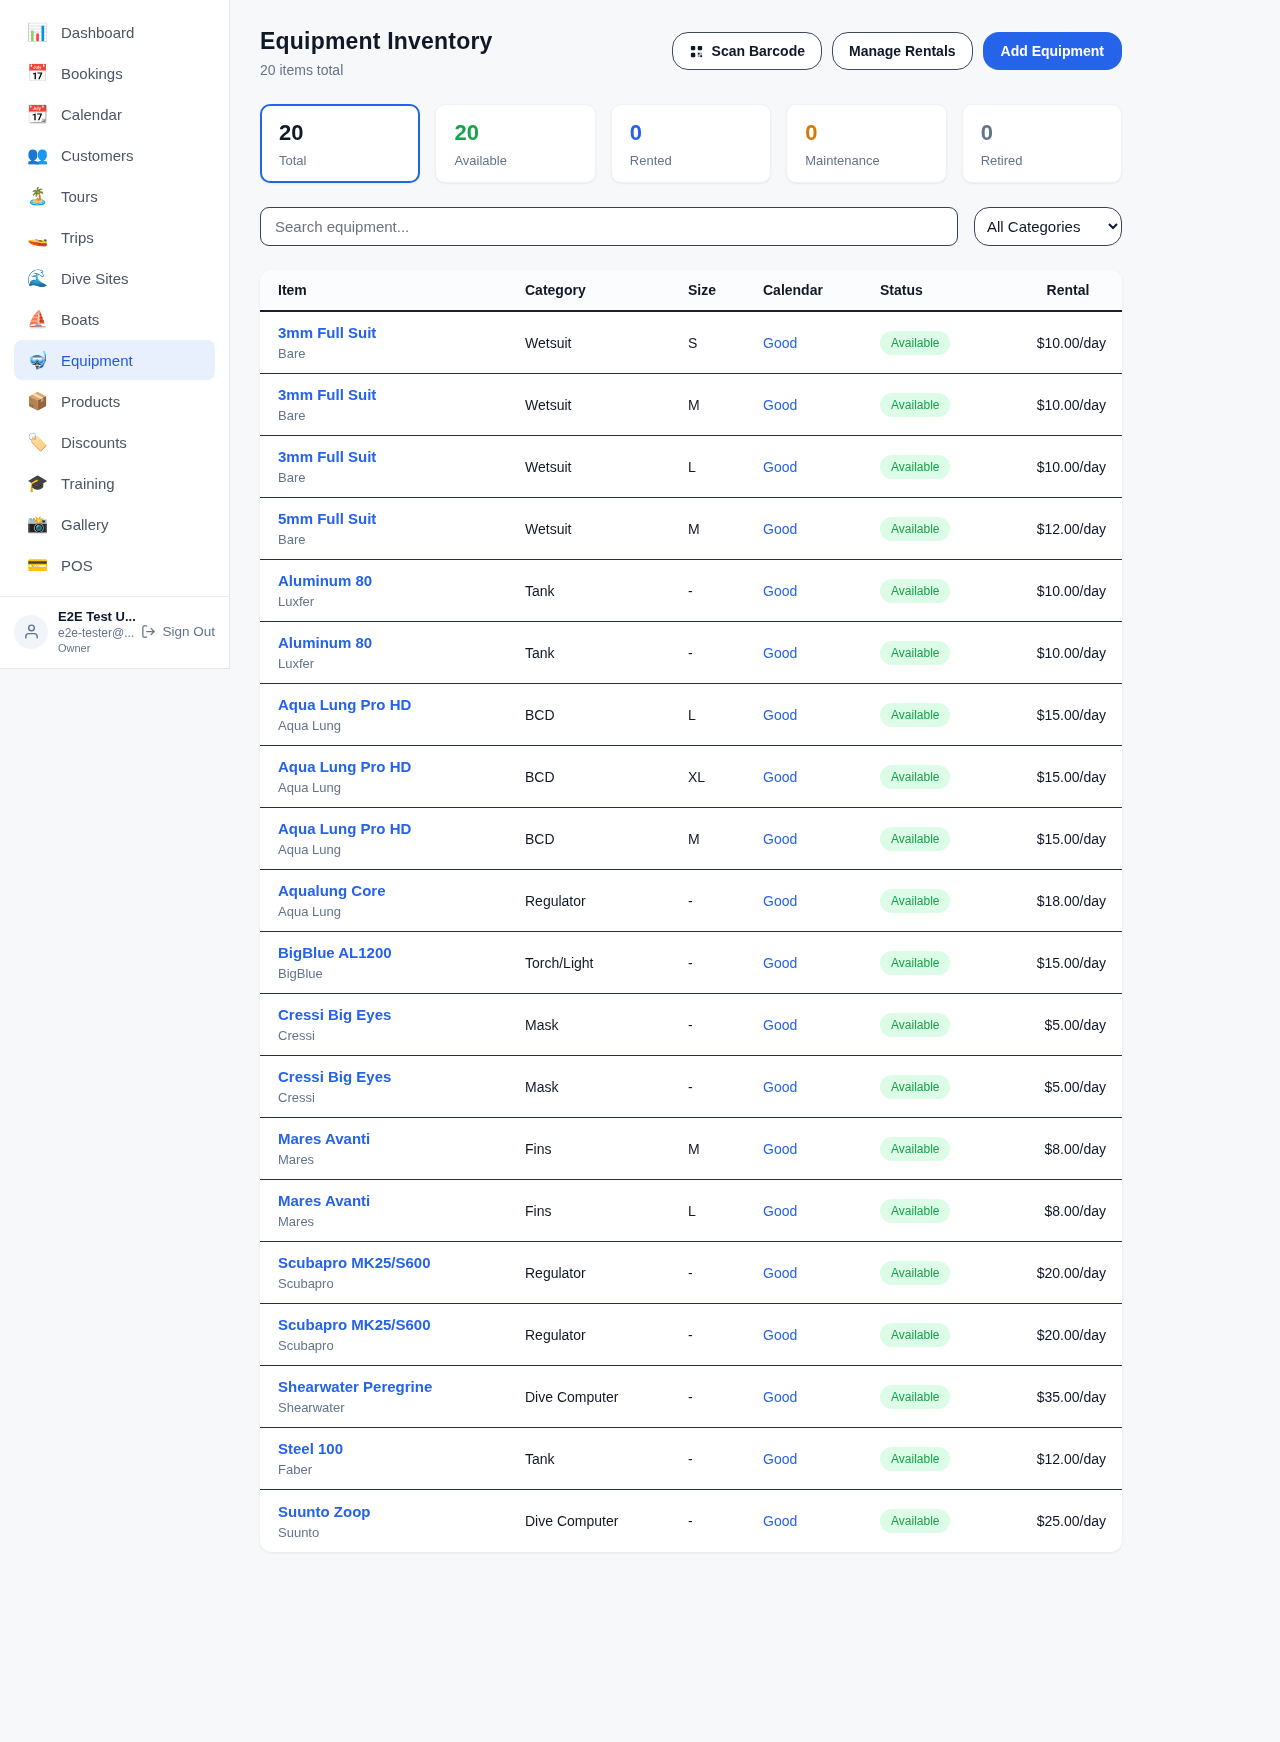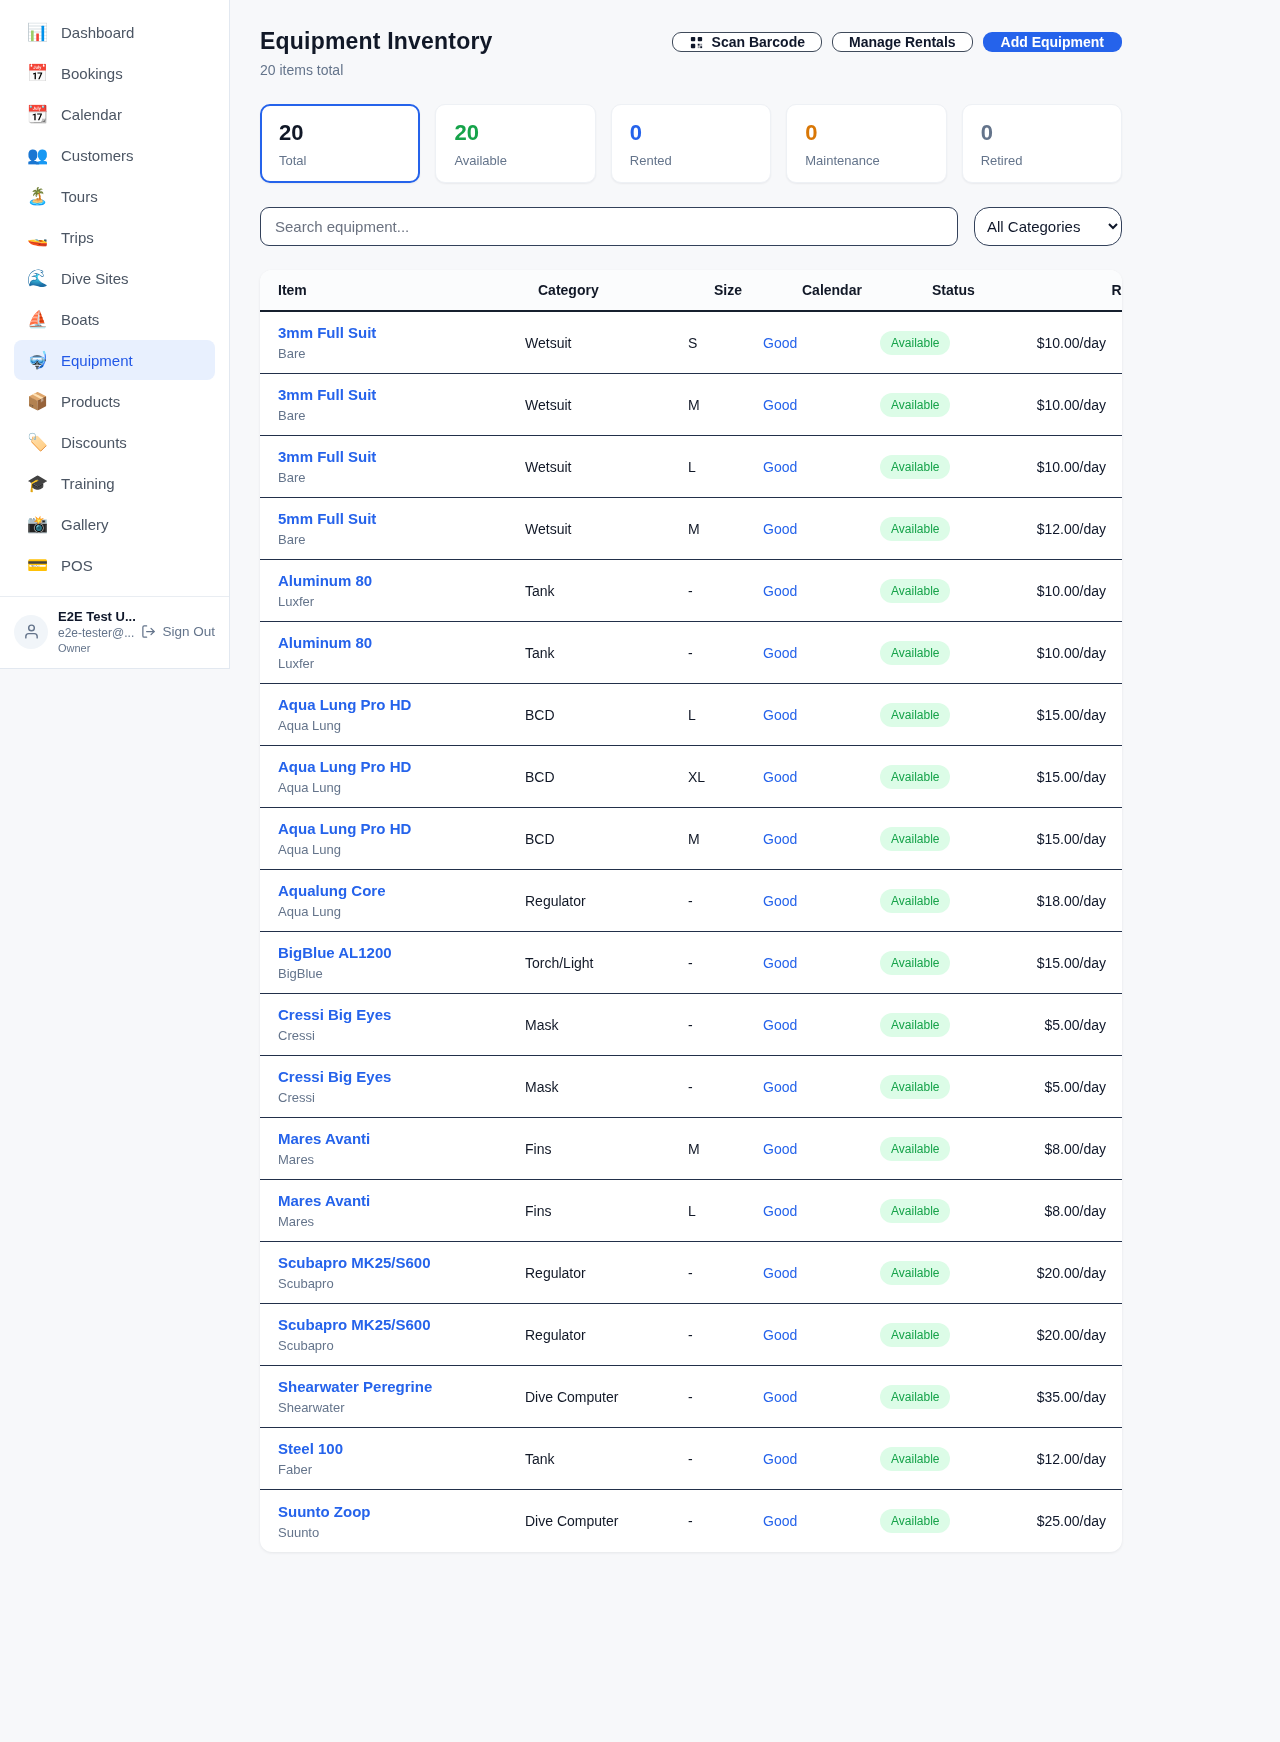--- a/index.html
+++ b/index.html
@@ -50,21 +50,21 @@
     background:none; border:none; font-family:inherit;
   }
   
   .main { margin-left:230px; padding:28px 0 40px 30px; width:892px; }
   .content { width:862px; }
   .page-head { display:flex; justify-content:space-between; align-items:flex-start; }
   .page-title { font-size:23px; font-weight:800; color:#111827; letter-spacing:.2px; }
   .page-sub { font-size:14px; color:#64748b; margin-top:7px; }
   .toolbar { display:flex; gap:10px; margin-top:4px; }
   .btn {
-    height:20px; padding:0 16px; border-radius:9px;
+    height:38px; padding:0 16px; border-radius:16px;
     font-size:14px; font-weight:600; font-family:inherit;
     display:inline-flex; align-items:center; gap:8px; cursor:pointer;
     background:#ffffff; color:#0f172a; border:1px solid #3f4a5a;
   }
   .btn-primary { background:#2563eb; color:#ffffff; border:none; padding:0 18px; }
   
   .stats { display:flex; gap:15px; margin-top:26px; }
   .stat-card {
     flex:1; background:#ffffff; border-radius:10px;
     padding:15px 18px 14px 18px;
@@ -87,21 +87,21 @@
     background:#fff; font-size:15px; font-family:inherit; color:#0f172a;
     padding:0 8px;
   }
   
   .table-card {
     margin-top:24px; background:#ffffff; border-radius:12px;
     box-shadow:0 1px 3px rgba(15,23,42,.08);
     overflow:hidden;
   }
   .grid-cols { display:grid; grid-template-columns:265px 163px 75px 117px 150px 92px; align-items:center; }
-  .thead { height:42px; background:#fbfcfd; border-bottom:2px solid #16202e;gap:13px; }
+  .thead { height:42px; background:#fbfcfd; border-bottom:2px solid #16202e; }
   .th { font-size:14px; font-weight:700; color:#111827; }
   .th:first-child { padding-left:18px; }
   .th-right { text-align:center; padding-right:16px; }
   .trow { height:62px; border-bottom:1px solid #22304a; }
   .trow:last-child { border-bottom:none; }
   .cell-item { padding-left:18px; }
   .item-link { color:#2563eb; font-size:15px; font-weight:600; text-decoration:none; cursor:pointer; }
   .item-brand { color:#64748b; font-size:13px; margin-top:4px; }
   .cell-text { font-size:14px; color:#111827; }
   .cell-cond { font-size:14px; color:#2563eb; cursor:pointer; }

